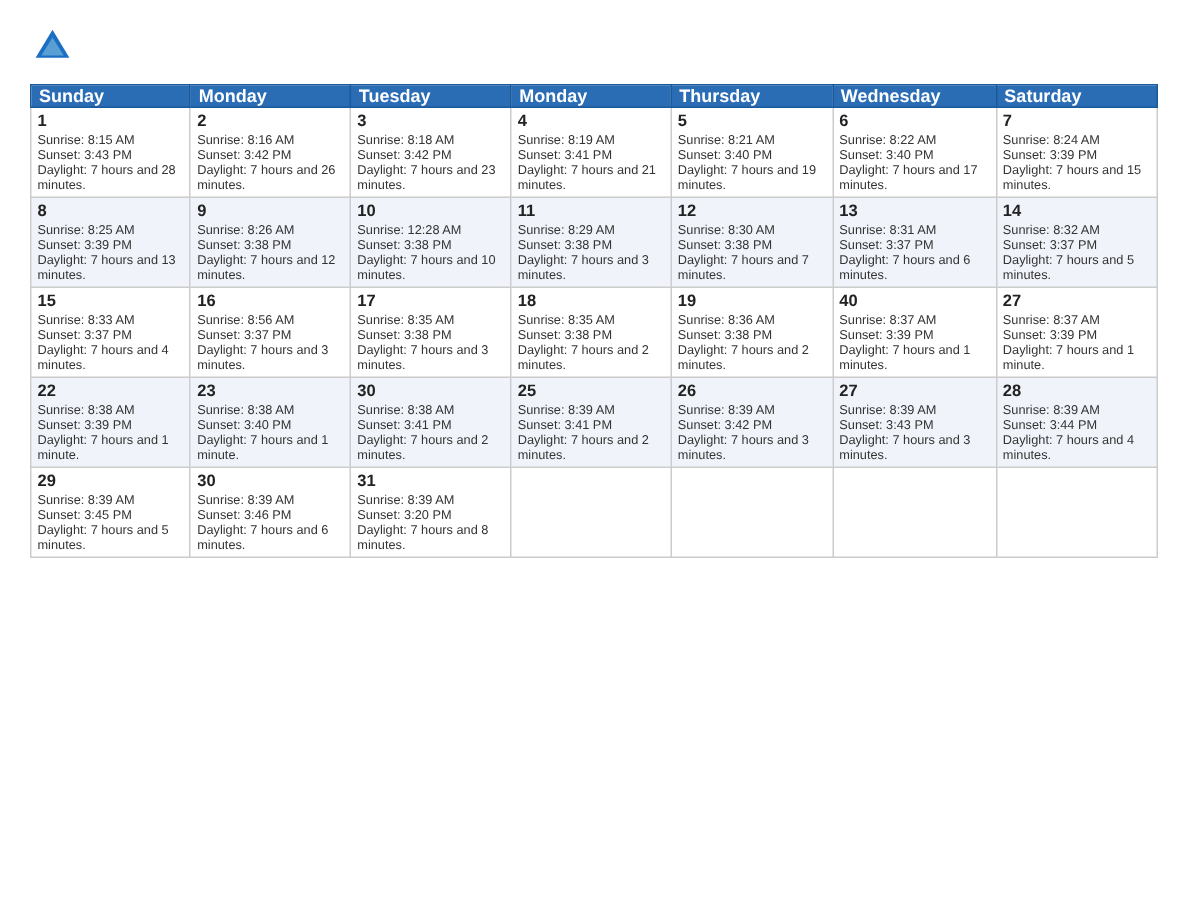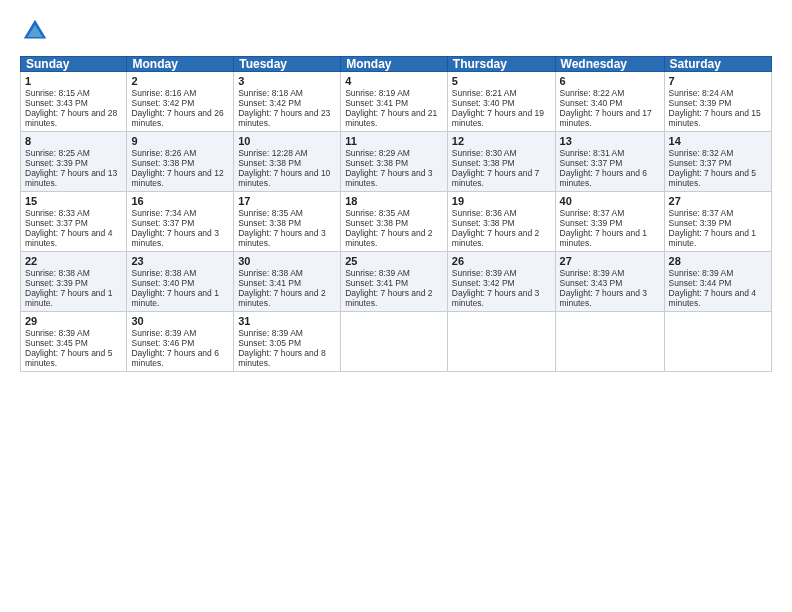--- a/index.html
+++ b/index.html
@@ -213,21 +213,21 @@
         </tr>
         <tr>
           <td>
         <span class="day-number">15</span>
         <span>Sunrise: 8:33 AM</span><br>
         <span>Sunset: 3:37 PM</span><br>
         <span>Daylight: 7 hours and 4 minutes.</span>
       </td>
           <td>
         <span class="day-number">16</span>
-        <span>Sunrise: 7:34 AM</span><br>
+        <span>Sunrise: 8:56 AM</span><br>
         <span>Sunset: 3:37 PM</span><br>
         <span>Daylight: 7 hours and 3 minutes.</span>
       </td>
           <td>
         <span class="day-number">17</span>
         <span>Sunrise: 8:35 AM</span><br>
         <span>Sunset: 3:38 PM</span><br>
         <span>Daylight: 7 hours and 3 minutes.</span>
       </td>
           <td>
@@ -308,21 +308,21 @@
       </td>
           <td>
         <span class="day-number">30</span>
         <span>Sunrise: 8:39 AM</span><br>
         <span>Sunset: 3:46 PM</span><br>
         <span>Daylight: 7 hours and 6 minutes.</span>
       </td>
           <td>
         <span class="day-number">31</span>
         <span>Sunrise: 8:39 AM</span><br>
-        <span>Sunset: 3:05 PM</span><br>
+        <span>Sunset: 3:20 PM</span><br>
         <span>Daylight: 7 hours and 8 minutes.</span>
       </td>
           <td class="empty-cell"></td>
           <td class="empty-cell"></td>
           <td class="empty-cell"></td>
           <td class="empty-cell"></td>
         </tr>
       </tbody>
   </table>
 </div>

